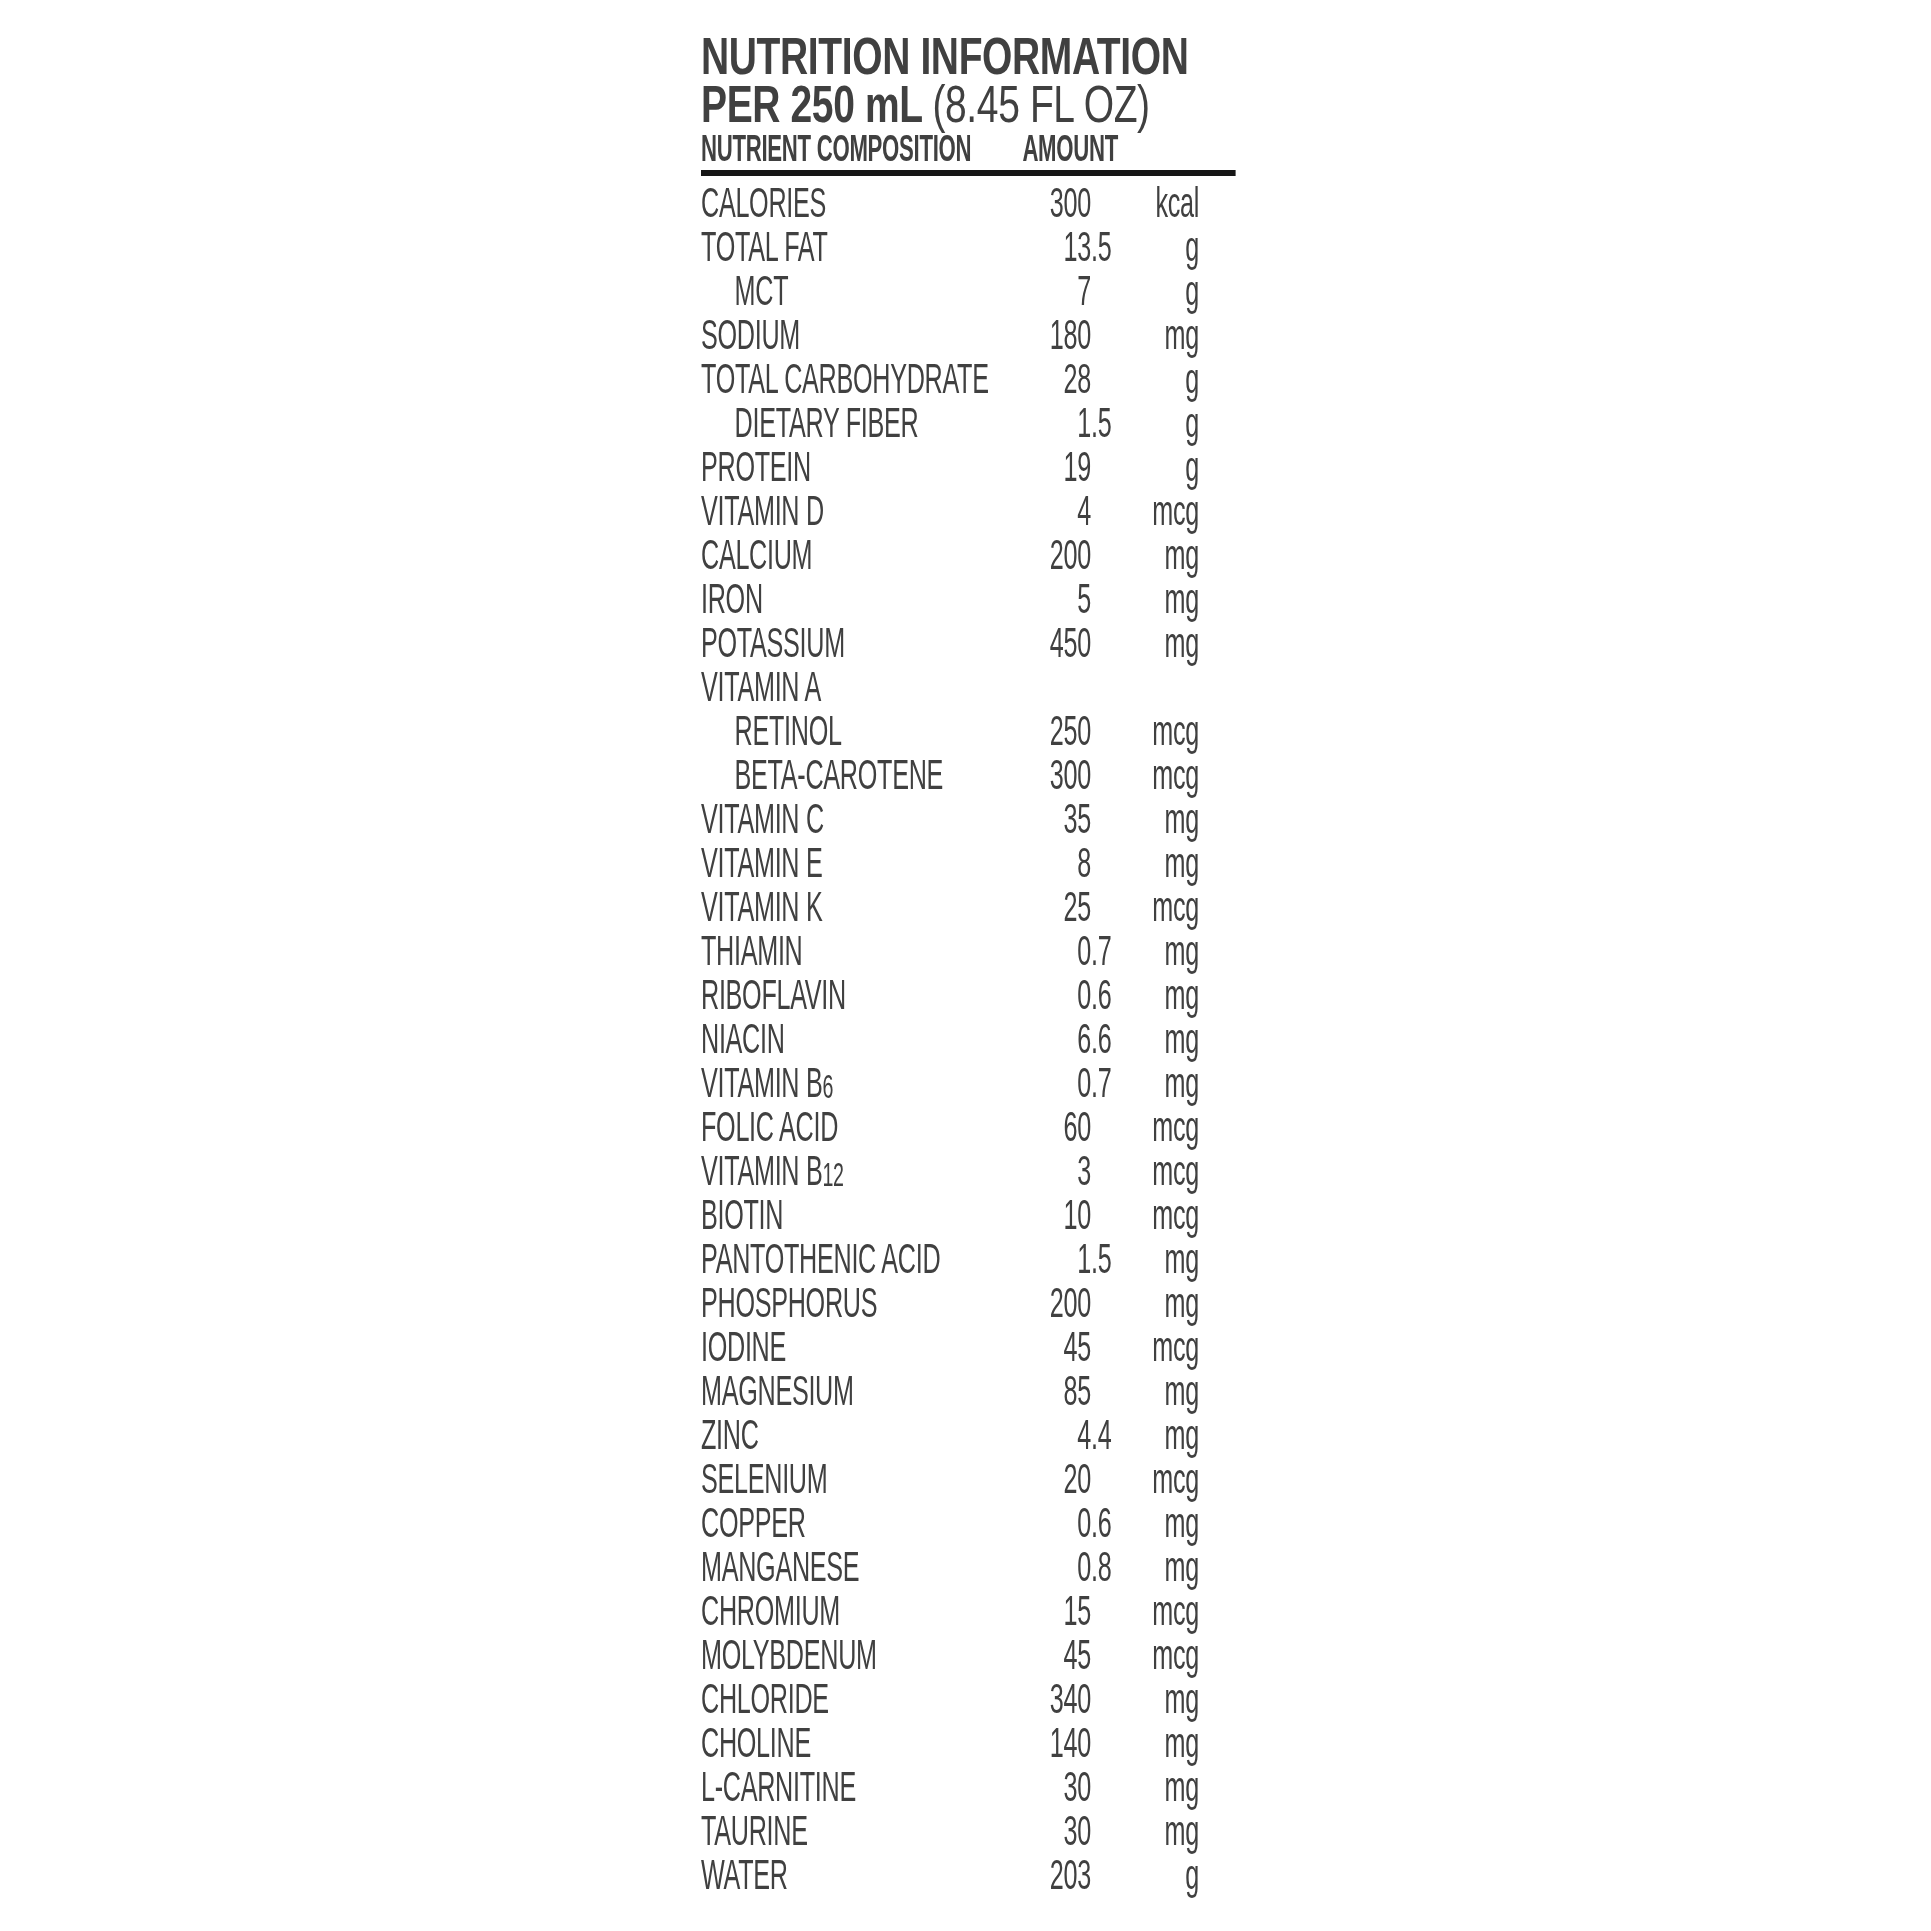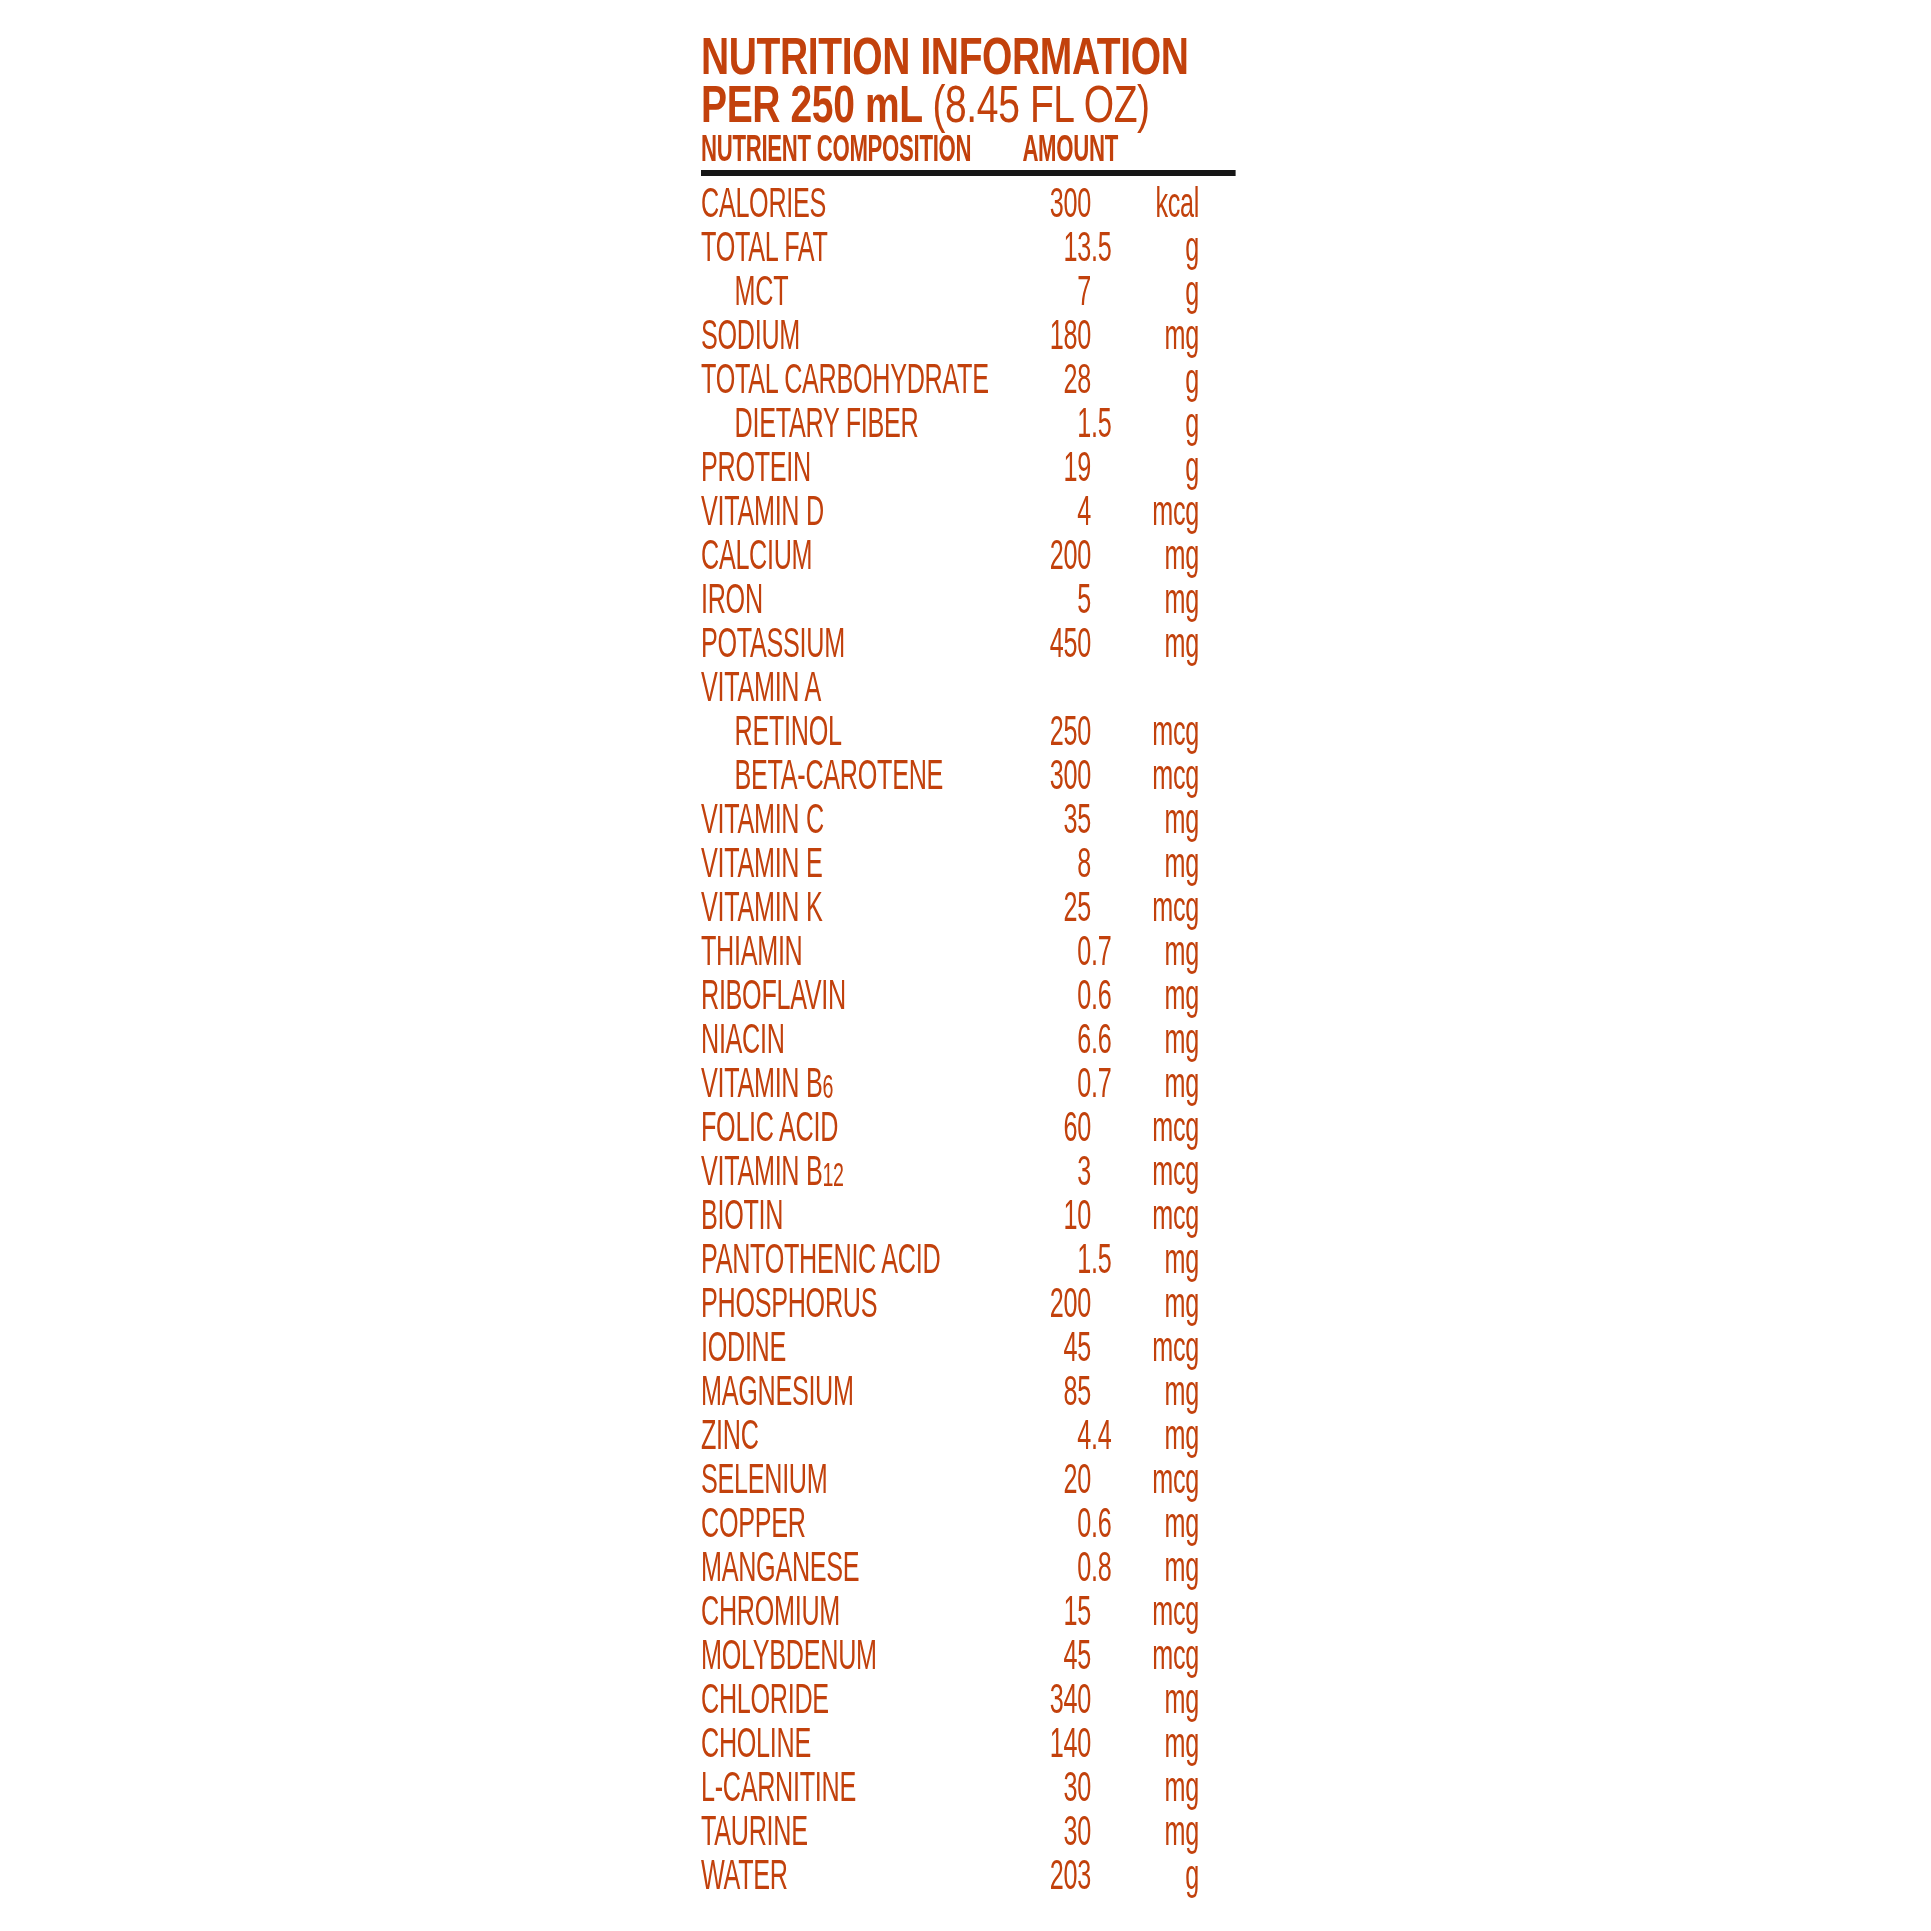--- a/index.html
+++ b/index.html
@@ -3,21 +3,21 @@
 <meta charset="utf-8">
 <style>
   html, body { margin: 0; padding: 0; background: #ffffff; }
   .canvas {
     position: relative;
     width: 1931px;
     height: 1931px;
     background: #ffffff;
     overflow: hidden;
     font-family: "Liberation Sans", "DejaVu Sans", sans-serif;
-    color: #c2410c;
+    color: #404040;
     text-decoration: underline;
   }
   
   .title-block {
     position: absolute;
     left: 701px;
     top: 32px;
     width: 676px;
     transform: scaleX(0.75);
     transform-origin: 0 0;

